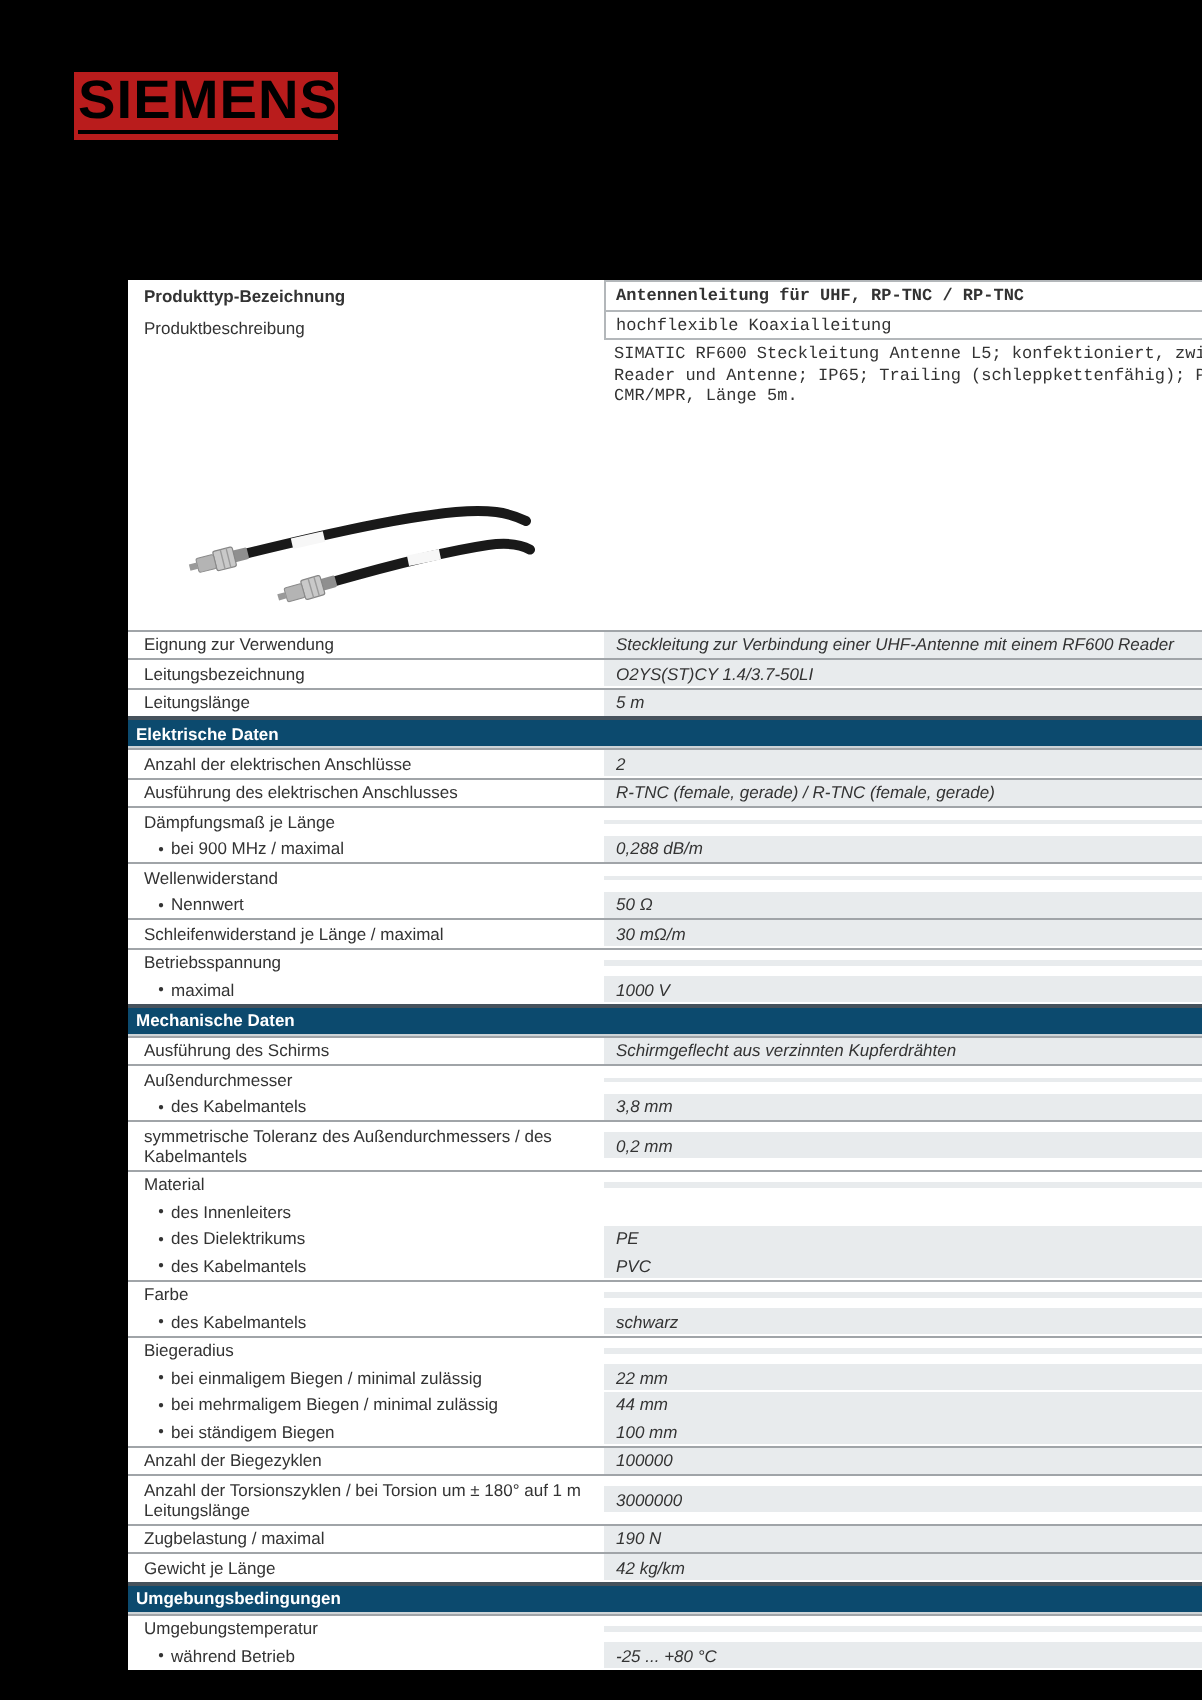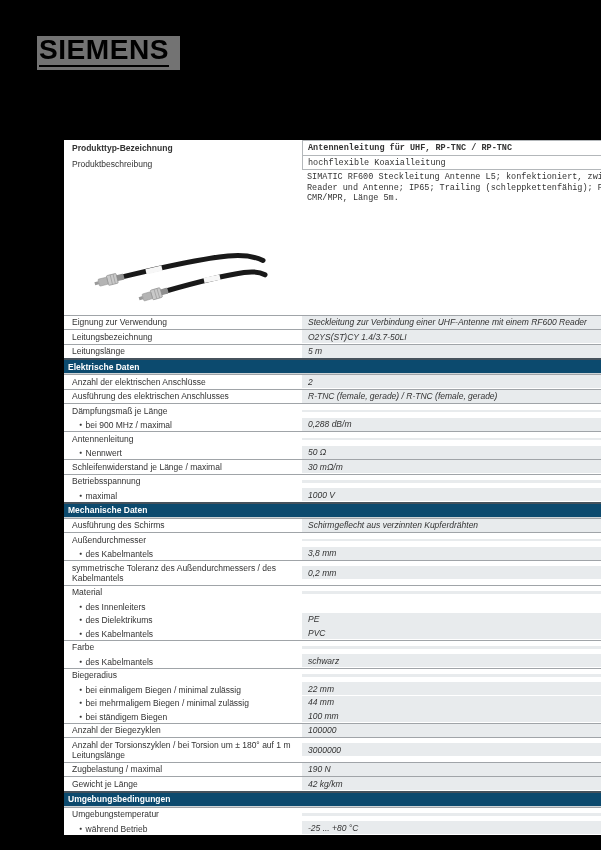--- a/index.html
+++ b/index.html
@@ -7,22 +7,22 @@
     width:601px;height:850px;
     background:#000;
     overflow:hidden;
     position:relative;
     font-family:"Liberation Sans", sans-serif;
     color:#333;
   }
   
   .logo{
     position:absolute;left:37px;top:36px;
-    background:#737373;
-    padding:1px 16px 3px 2px;
+    background:#b91c1c;
+    padding:1px 5px 3px 2px;
   }
   .logo span{
     display:inline-block;
     font-size:27px;
     font-weight:bold;
     letter-spacing:.5px;
     color:#000;
     line-height:1.0;
     border-bottom:2px solid #000;
     padding-bottom:1px;
@@ -138,21 +138,21 @@
       </div>
       <div class="spec-row sep">
         <div class="s-label">Dämpfungsmaß je Länge</div>
         <div class="s-value"></div>
       </div>
       <div class="spec-row">
         <div class="s-label bullet"><span class="dot">●</span>bei 900 MHz / maximal</div>
         <div class="s-value">0,288 dB/m</div>
       </div>
       <div class="spec-row sep">
-        <div class="s-label">Antennenleitung</div>
+        <div class="s-label">Wellenwiderstand</div>
         <div class="s-value"></div>
       </div>
       <div class="spec-row">
         <div class="s-label bullet"><span class="dot">●</span>Nennwert</div>
         <div class="s-value">50 Ω</div>
       </div>
       <div class="spec-row sep">
         <div class="s-label">Schleifenwiderstand je Länge / maximal</div>
         <div class="s-value">30 mΩ/m</div>
       </div>

